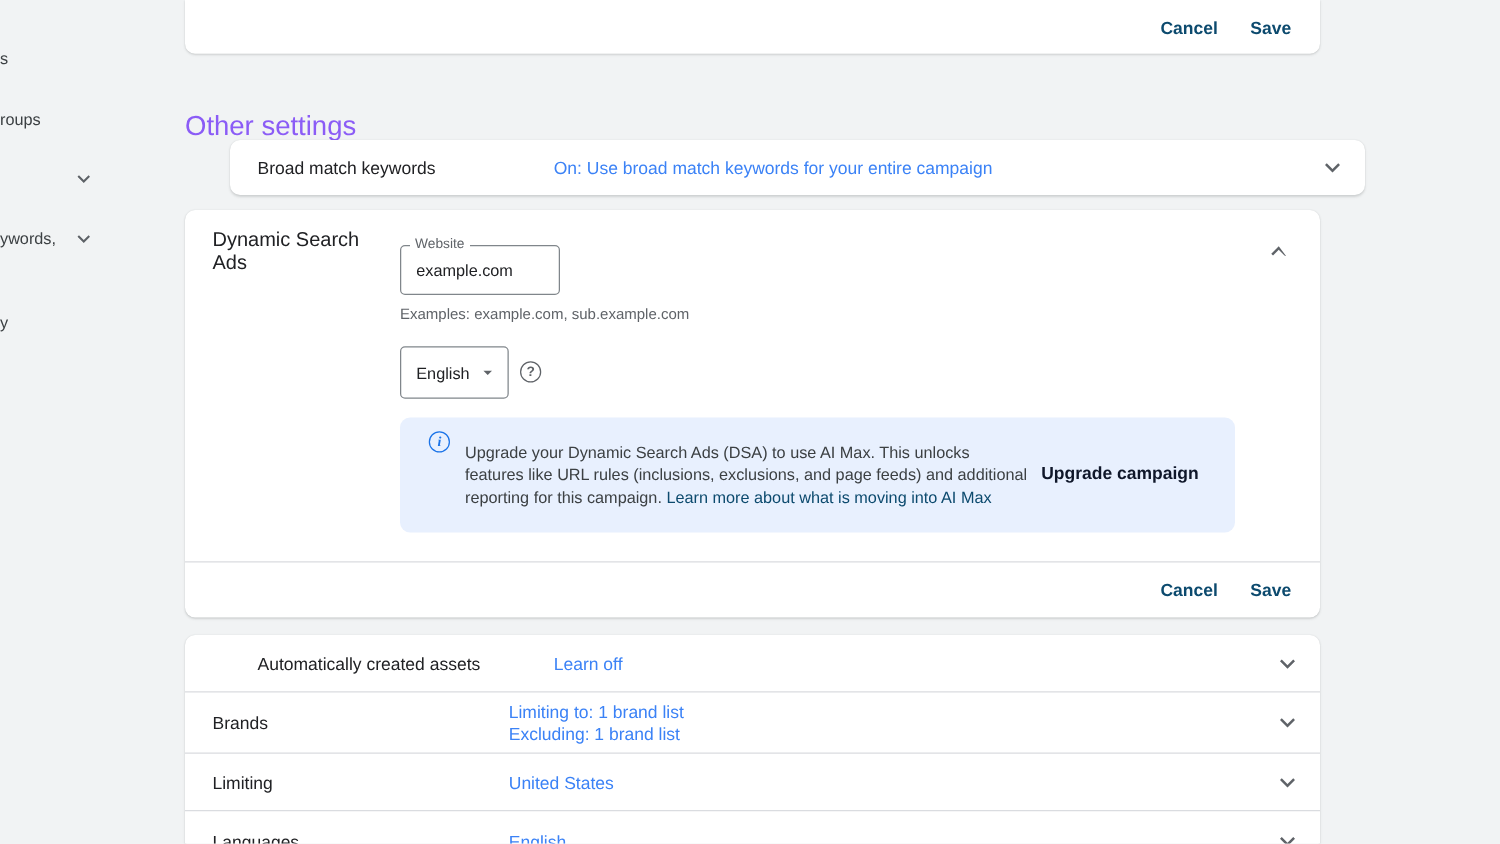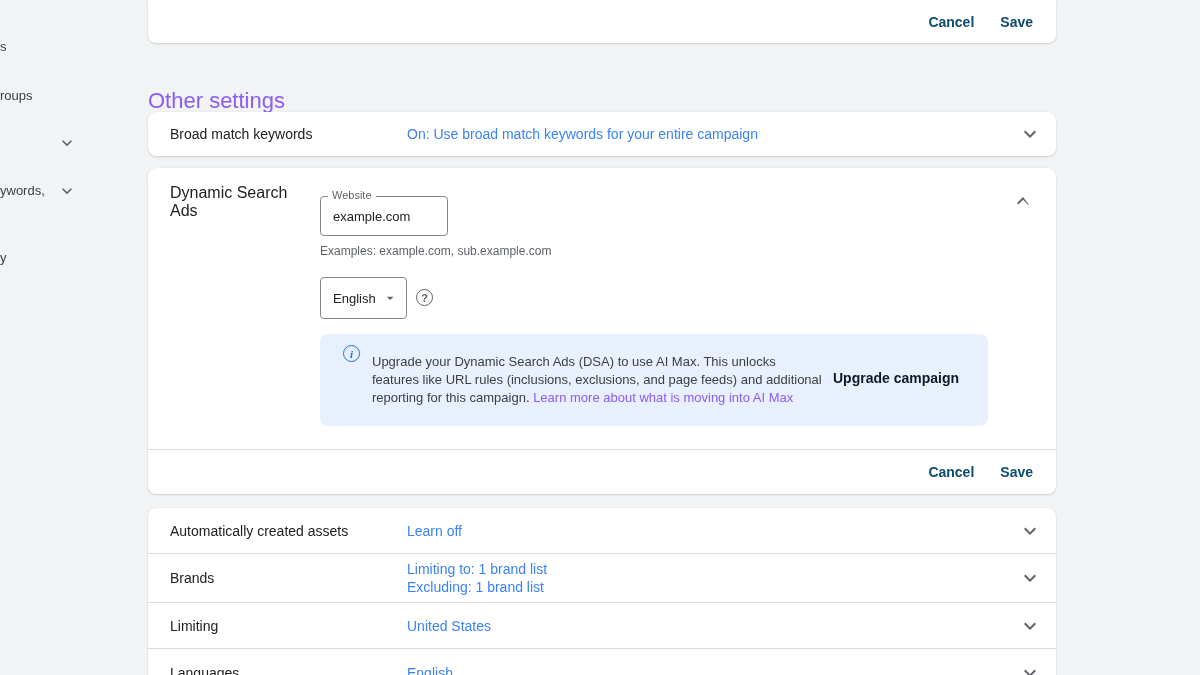--- a/index.html
+++ b/index.html
@@ -23,21 +23,21 @@
 
   .top-card { top:0; height:43px; border-radius:0 0 8px 8px;
               display:flex; justify-content:flex-end; align-items:center;
               padding-right:13px; gap:6px; }
 
   .text-btn { background:transparent; border:none; color:#0c4a6e; font-family:inherit;
               font-size:14px; font-weight:700; padding:8px 10px; border-radius:4px; cursor:pointer; }
 
   .section-title { position:absolute; left:148px; top:88px; font-size:22px; font-weight:400; color:#8b5cf6; }
 
-  .row-card { top:112px; height:44px; border-radius:8px; }
+  .row-card { top:112px; height:44px; border-radius:8px;margin-left:36px; }
   .setting-row { display:flex; align-items:center; height:100%; padding:0 14px 0 22px; }
   .row-label { width:237px; font-size:14px; color:#202124; flex-shrink:0; }
   .row-value { flex:1; font-size:14px; color:#3b82f6; line-height:18px; }
   .chev { width:24px; height:24px; flex-shrink:0; margin-left:12px; cursor:pointer; }
   .chev svg { display:block; }
 
   
   .dsa-card { top:168px; height:326px; border-radius:8px; }
   .dsa-title { position:absolute; left:22px; top:16px; width:130px;
                font-size:16px; line-height:18px; color:#202124; }
@@ -60,33 +60,33 @@
                font-size:11px; font-weight:700; display:flex; align-items:center; justify-content:center; }
 
   .banner { position:absolute; left:172px; top:166px; width:668px; height:92px;
             background:#e8f0fe; border-radius:8px; }
   .info-icon { position:absolute; left:23px; top:11px; width:17px; height:17px;
                border:1.6px solid #1a73e8; border-radius:50%; color:#1a73e8;
                font-size:11px; font-style:italic; font-weight:700; font-family:"Liberation Serif", serif;
                display:flex; align-items:center; justify-content:center; }
   .banner-text { position:absolute; left:52px; top:19px; width:452px;
                  font-size:13px; line-height:18px; color:#3c4043; }
-  .banner-text a { color:#8b5cf6; text-decoration:none; cursor:pointer; }
+  .banner-text a { color:#0c4a6e; text-decoration:none; cursor:pointer; }
   .banner-action { position:absolute; right:29px; top:36px; font-size:14px; font-weight:700;
                    color:#0f172a; cursor:pointer; white-space:nowrap; }
 
   .dsa-divider { position:absolute; left:0; right:0; top:281px; height:1px; background:#dadce0; }
   .dsa-footer { position:absolute; left:0; right:0; top:282px; height:44px;
                 display:flex; justify-content:flex-end; align-items:center;
                 padding-right:13px; gap:6px; }
 
   
   .rows-group { top:508px; height:190px; border-radius:8px; display:flex; flex-direction:column; }
   .rows-group .group-row { border-top:1px solid #dadce0; }
-  .rows-group .group-row:first-child { border-top:none; }
+  .rows-group .group-row:first-child { border-top:none;margin-left:36px; }
 </style>
 </head>
 <body>
 
 <div class="screen">
 
   <span class="frag" style="left:0; top:39px">s</span>
   <span class="frag" style="left:0; top:88px">roups</span>
   <span class="side-chev" style="left:57px; top:133px">
     <svg width="20" height="20" viewBox="0 0 24 24">

